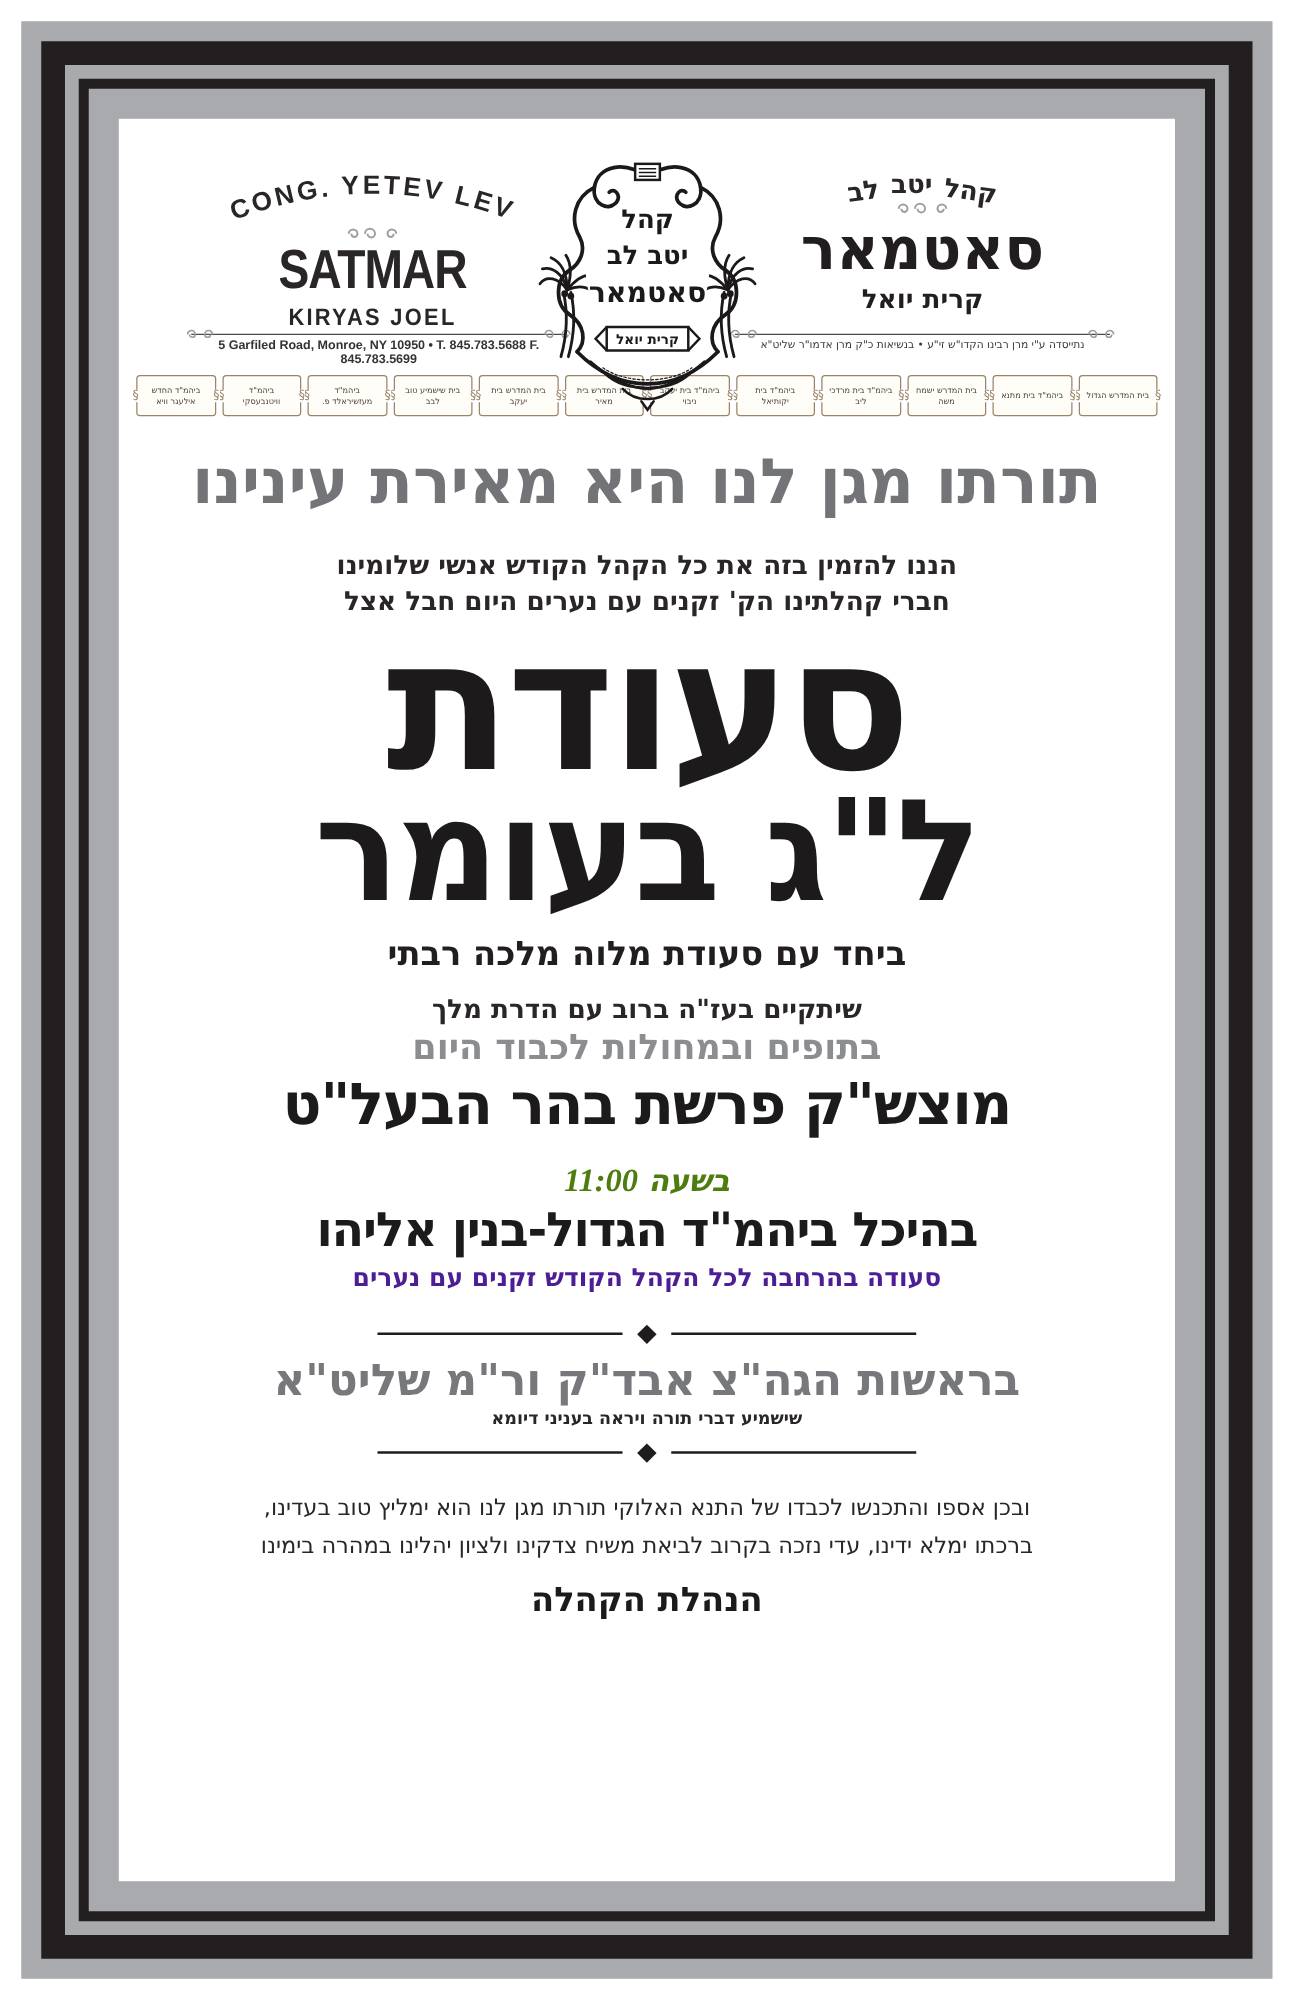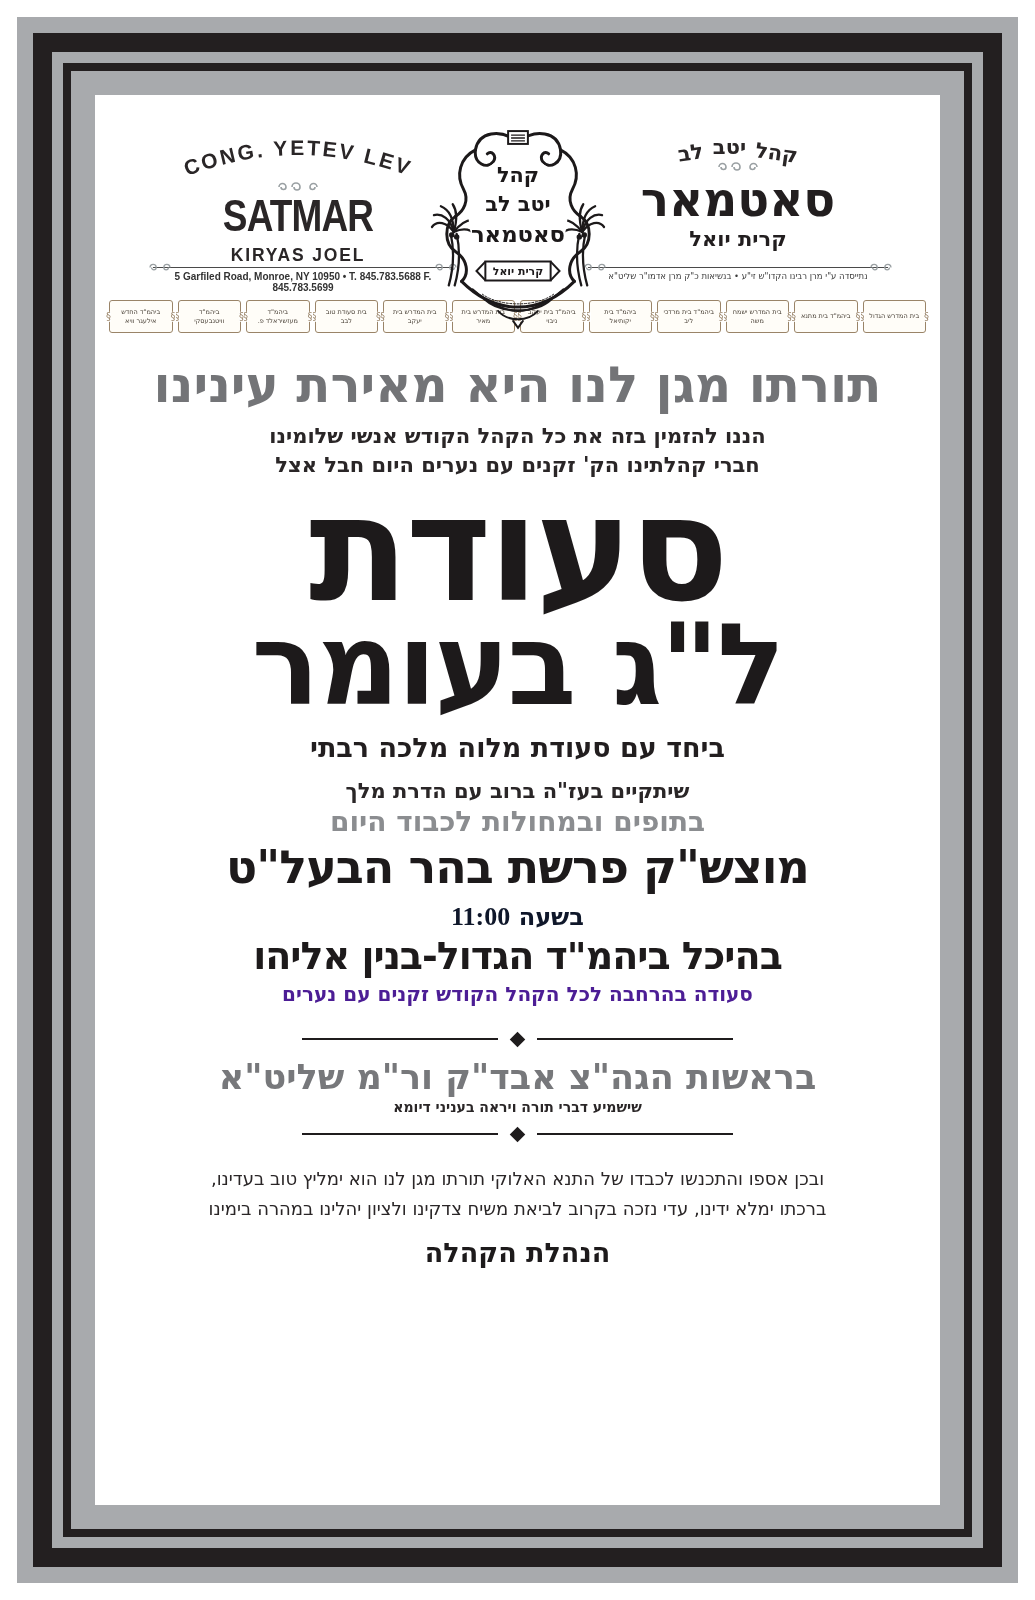--- a/index.html
+++ b/index.html
@@ -48,30 +48,30 @@
             background:#fffdf8;display:flex;align-items:center;justify-content:center;
             font-size:6.5px;line-height:1.25;color:#4a4238;text-align:center;direction:rtl;padding:2px 5px;}
   .shul-box::before,.shul-box::after{content:"§";position:absolute;top:50%;transform:translateY(-52%);
             color:#9a8468;font-size:10px;line-height:1;}
   .shul-box::before{right:-4px;background:#fff;}
   .shul-box::after{left:-4px;background:#fff;}
 
   
   .main{width:100%;display:flex;flex-direction:column;align-items:center;direction:rtl;text-align:center;}
   .motto{margin-top:26px;font-size:50px;font-weight:bold;color:#737477;line-height:1.05;}
-  .invite{margin-top:10px;font-size:21px;font-weight:600;line-height:1.4;color:#2a2627;}
+  .invite{margin-top:26px;font-size:21px;font-weight:600;line-height:1.4;color:#2a2627;}
   .title1{margin-top:0;font-size:146px;font-weight:bold;line-height:.95;letter-spacing:-3px;color:#1d1a1b;}
   .title2{margin-top:-10px;font-size:113px;font-weight:bold;line-height:1.0;letter-spacing:-2px;color:#1d1a1b;}
   .honor{margin-top:10px;width:566px;border-top:3px solid #1f1c1d;border-bottom:3px solid #1f1c1d;
          padding:2px 0 7px;font-size:33px;font-weight:bold;color:#828487;}
   .melava{margin-top:10px;font-size:27px;font-weight:bold;color:#221e1f;}
   .occasion{margin-top:16px;font-size:21px;font-weight:600;color:#2a2627;}
   .tupim{margin-top:2px;font-size:28px;font-weight:bold;color:#8b8d90;}
   .dateline{margin-top:2px;font-size:46px;font-weight:bold;color:#1d1a1b;letter-spacing:-1px;}
-  .timeline{margin-top:8px;font-size:24px;font-weight:bold;color:#0f172a;}
+  .timeline{margin-top:20px;font-size:24px;font-weight:bold;color:#4d7c0f;font-style:italic;}
   .timeline .tv{font-family:"Liberation Serif",serif;font-size:26px;}
   .venue{margin-top:2px;font-size:38px;font-weight:bold;color:#1d1a1b;letter-spacing:-1px;}
   .seuda-note{margin-top:4px;font-size:20px;font-weight:600;color:#4c1d95;}
   .divider{margin-top:28px;display:flex;align-items:center;gap:14px;}
   .divider .ln{width:196px;border-top:2.6px solid #1f1c1d;height:0;}
   .divider .dm{width:11px;height:11px;background:#1f1c1d;transform:rotate(45deg);}
   .rosh{margin-top:12px;font-size:35px;font-weight:bold;color:#77787b;}
   .drasha{margin-top:2px;font-size:14px;font-weight:600;color:#2a2627;}
   .divider.second{margin-top:14px;}
   .closing{margin-top:24px;font-size:18px;font-weight:500;line-height:1.65;color:#2a2627;}
@@ -207,21 +207,21 @@
 
     <div class="shul-row">
       <div class="shul-box">בית המדרש הגדול</div>
       <div class="shul-box">ביהמ"ד בית מתנא</div>
       <div class="shul-box">בית המדרש ישמח משה</div>
       <div class="shul-box">ביהמ"ד בית מרדכי ליב</div>
       <div class="shul-box">ביהמ"ד בית יקותיאל</div>
       <div class="shul-box">ביהמ"ד בית יעקב ניבוי</div>
       <div class="shul-box">בית המדרש בית מאיר</div>
       <div class="shul-box">בית המדרש בית יעקב</div>
-      <div class="shul-box">בית סעודת טוב לבב</div>
+      <div class="shul-box">בית שישמיע טוב לבב</div>
       <div class="shul-box">ביהמ"ד מעזשיראלד פ.</div>
       <div class="shul-box">ביהמ"ד וויטנבעסקי</div>
       <div class="shul-box">ביהמ"ד החדש אילעגר וויא</div>
     </div>
 
     <main class="main">
       <div class="motto">תורתו מגן לנו היא מאירת עינינו</div>
 
       <div class="invite">
         <div>הננו להזמין בזה את כל הקהל הקודש אנשי שלומינו</div>

